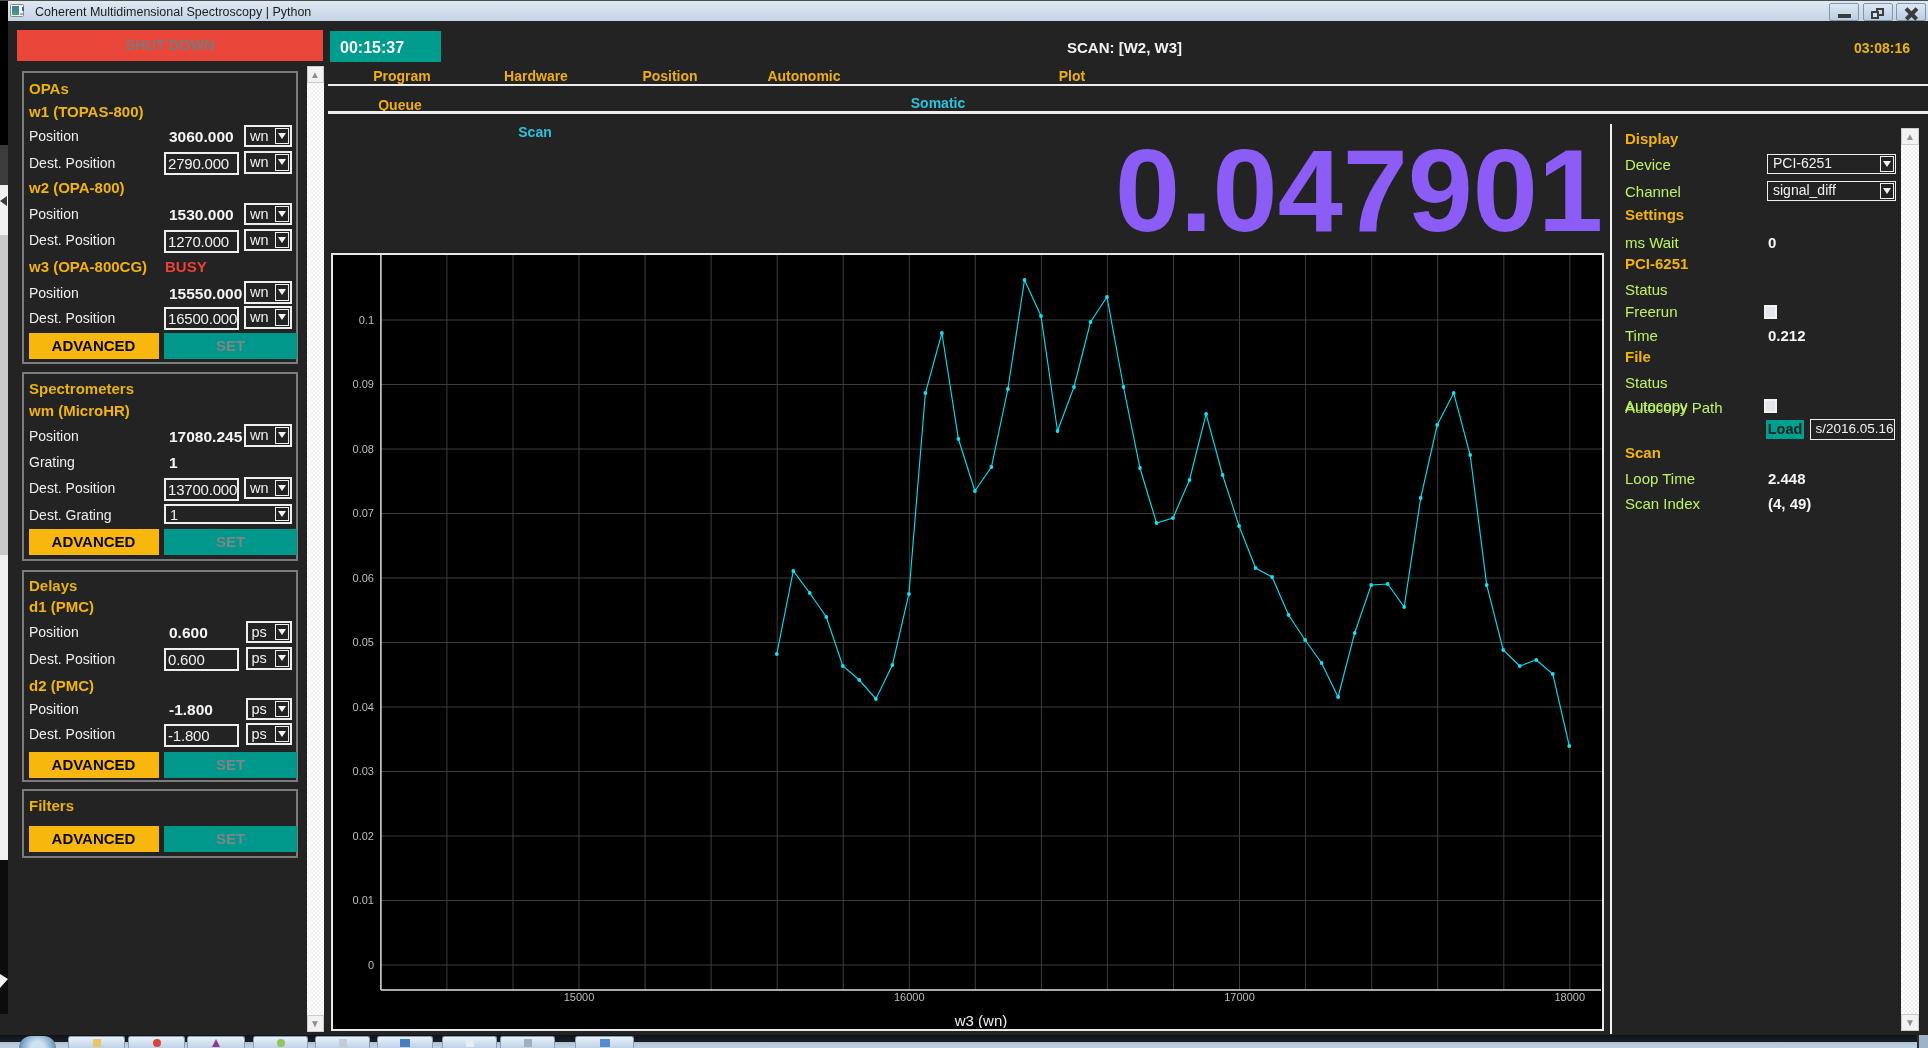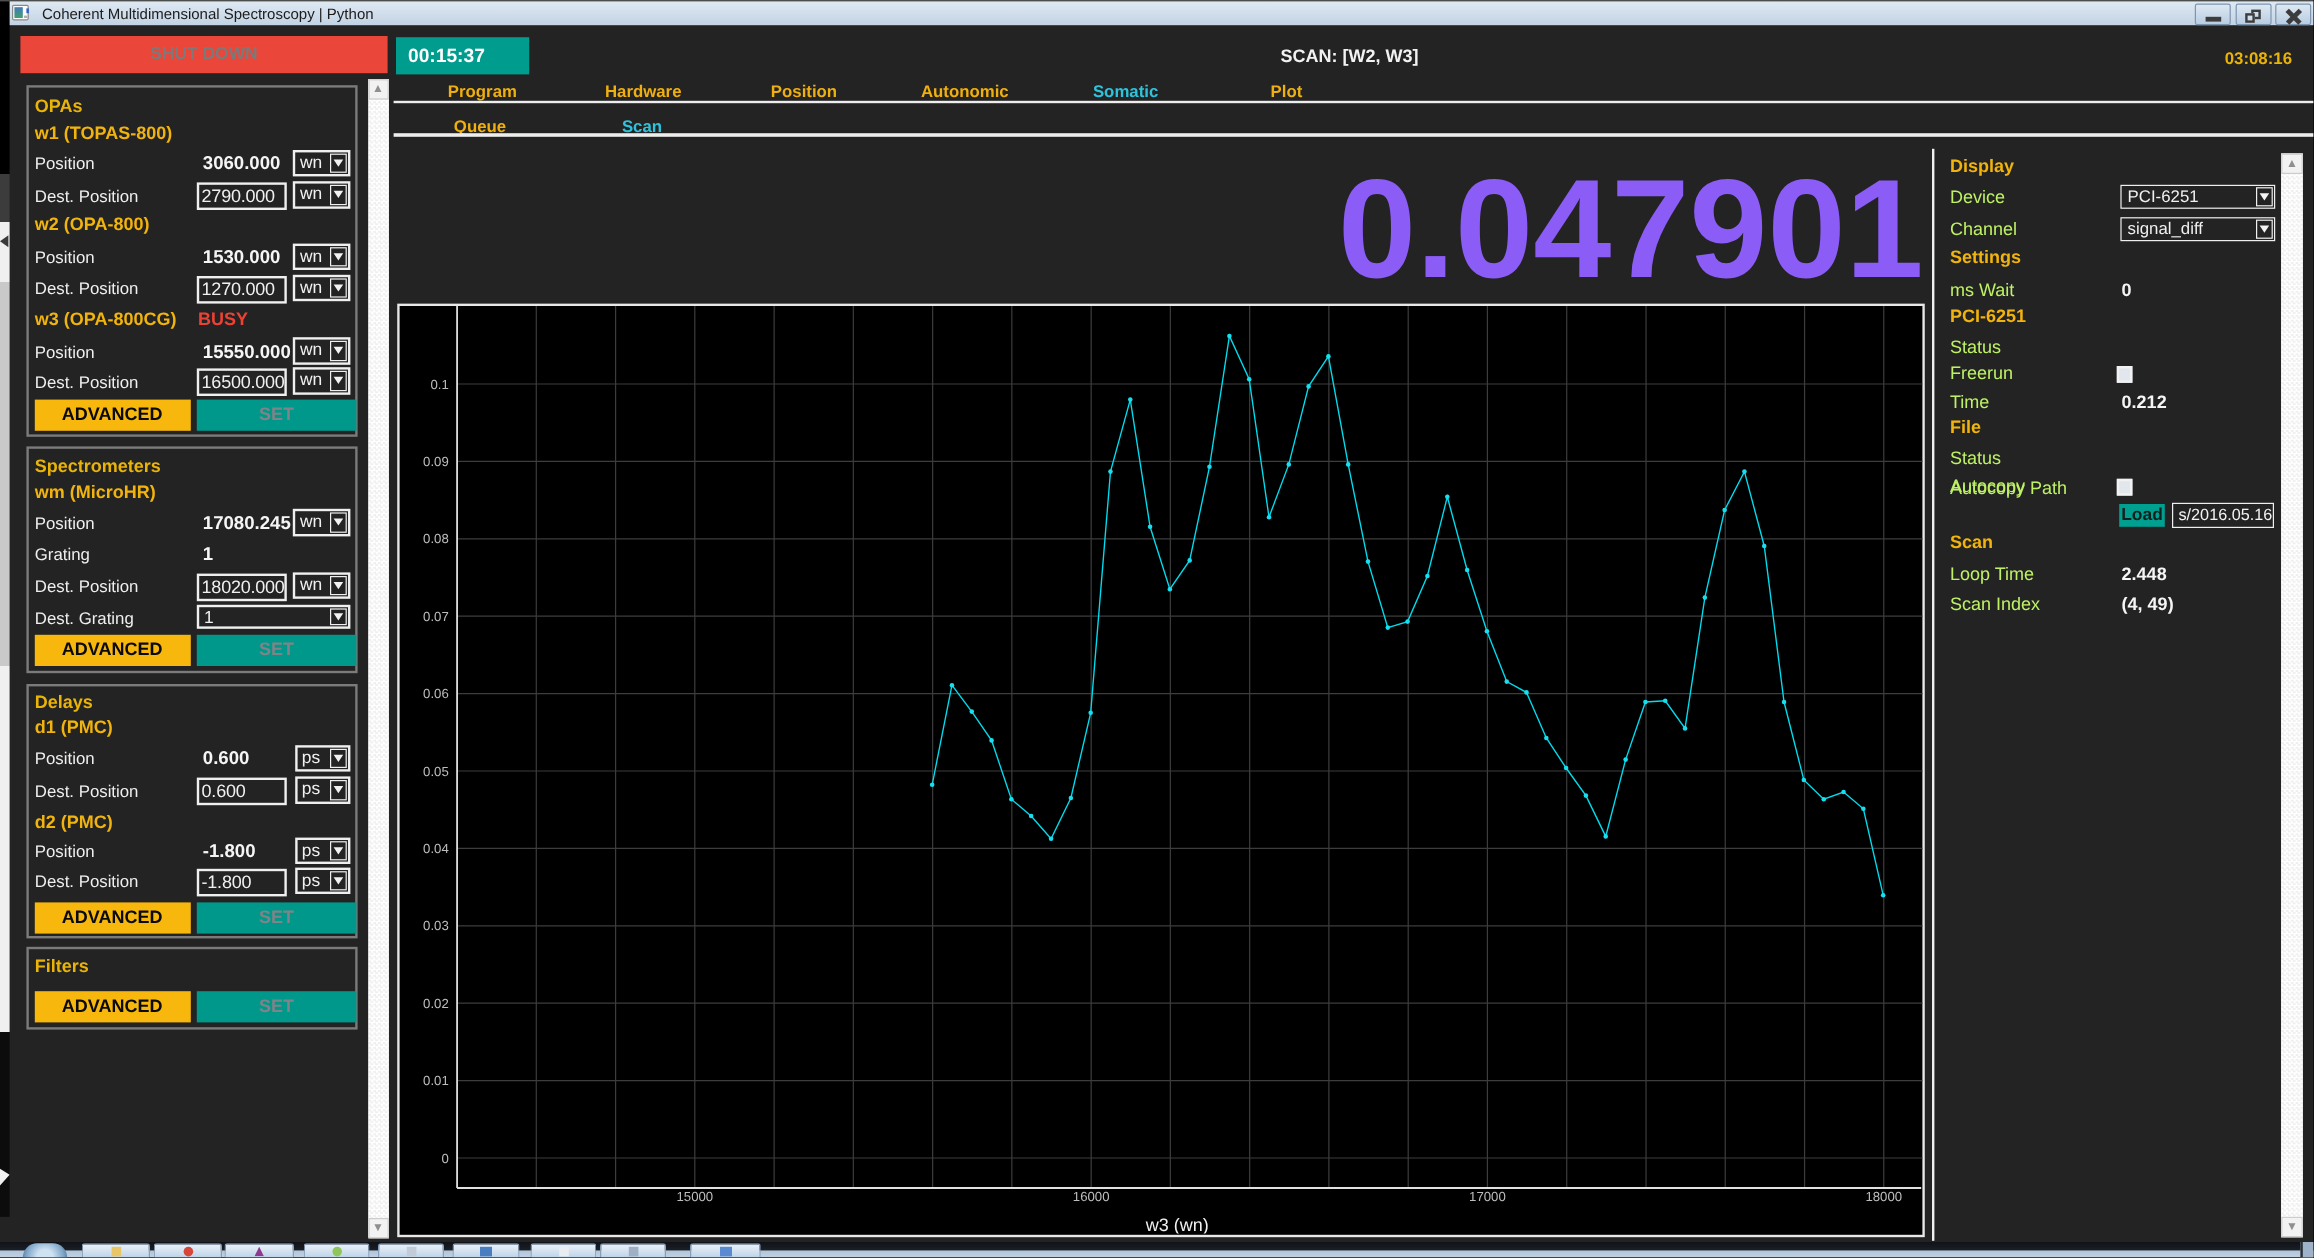--- a/index.html
+++ b/index.html
@@ -13,21 +13,21 @@
   color:#333; text-align:center; font-size:10px; line-height:16px; font-weight:bold; }
 
 #app { position:absolute; left:0; top:0; width:1928px; height:1035px; background:#232323; }
 #shut { position:absolute; left:17px; top:30px; width:306px; height:31px; background:#ea4639;
   color:#7a7a7a; font-weight:bold; font-size:14.5px; text-align:center; line-height:31px; }
 #timer { position:absolute; left:330px; top:30.5px; width:110.5px; height:31px; background:#009c8e;
   color:#fdfdfd; font-weight:bold; font-size:16px; line-height:33px; padding-left:10px; }
 #scanlbl { position:absolute; left:1067px; top:40px; color:#f2f2f2; font-weight:bold; font-size:15px; line-height:1; }
 #clock { position:absolute; right:18px; top:40.5px; color:#eab308; font-weight:bold; font-size:14px; line-height:1; }
 .tab,.tabsel { position:absolute; text-align:center; font-weight:bold; font-size:14px; color:#efaf10; line-height:1; }
-.tabsel { color:#2ec3dc; }
+.tabsel { color:#2ec3dc;margin-top:27px; }
 .hline { position:absolute; height:2.5px; background:#ededed; }
 
 .panel { position:absolute; border:2px solid #7b7b7b; }
 .cy { position:absolute; color:#eab308; font-weight:bold; font-size:15px; }
 .yl { position:absolute; color:#f1b30d; font-weight:bold; font-size:15px; }
 .lb { position:absolute; color:#efefef; font-size:14px; }
 .busy { position:absolute; color:#ef4034; font-weight:bold; font-size:15px; }
 .val { position:absolute; color:#f5f5f5; font-weight:bold; font-size:15.5px; white-space:nowrap;
   overflow:hidden; }
 .inp { position:absolute; height:23px; border:2px solid #efefef; color:#f0f0f0; font-size:15px;
@@ -154,21 +154,21 @@
       <div class="yl" style="left:29px;top:401.5px">wm (MicroHR)</div>
       <div class="lb" style="left:29px;top:427.5px">Position</div>
       <div class="val" style="left:169px;top:427.5px;width:74px">17080.245</div>
       <div class="dd" style="left:244px;top:424.0px;width:48px">
         <span class="ddt">wn</span>
         <span class="dda">▼</span>
       </div>
       <div class="lb" style="left:29px;top:454px">Grating</div>
       <div class="val" style="left:169px;top:454px;width:74px">1</div>
       <div class="lb" style="left:29px;top:480px">Dest. Position</div>
-      <div class="inp" style="left:164px;top:477.5px;width:74.5px">18020.000</div>
+      <div class="inp" style="left:164px;top:477.5px;width:74.5px">13700.000</div>
       <div class="dd" style="left:244px;top:476.5px;width:48px">
         <span class="ddt">wn</span>
         <span class="dda">▼</span>
       </div>
       <div class="lb" style="left:29px;top:506.5px">Dest. Grating</div>
       <div class="dd" style="left:164px;top:503.5px;width:128px;height:20.5px">
         <span class="ddt">1</span>
         <span class="dda">▼</span>
       </div>
       <div class="adv" style="left:28.5px;top:529px">ADVANCED</div>

